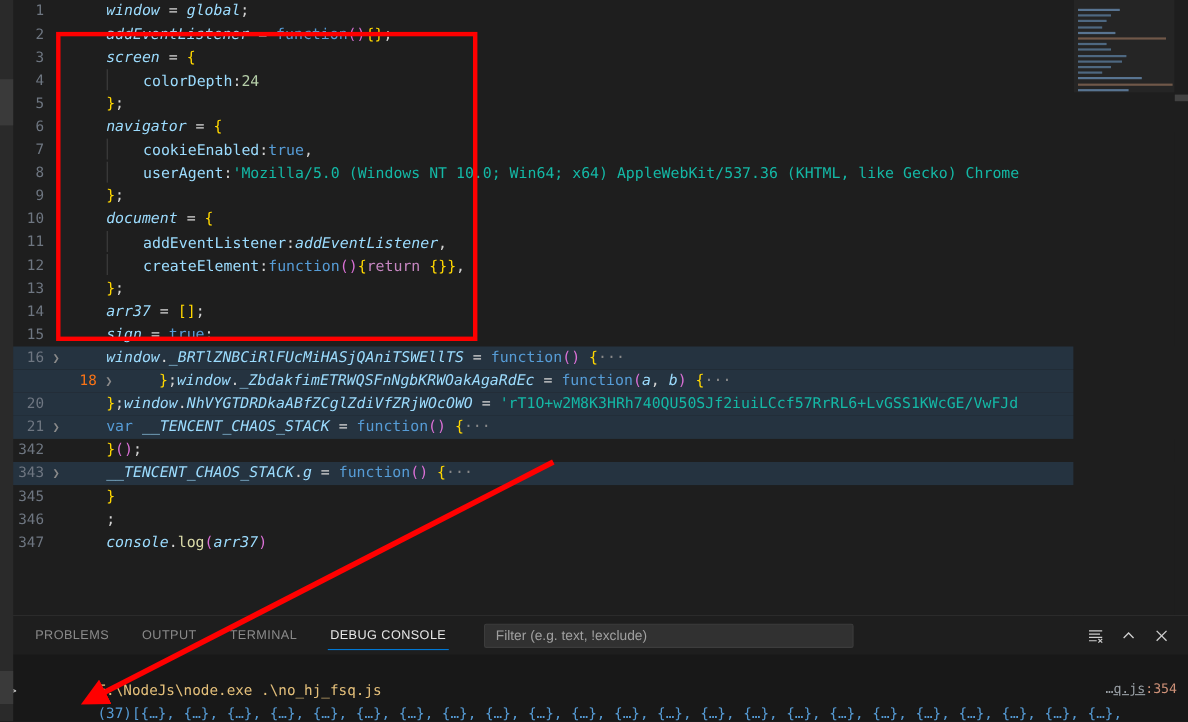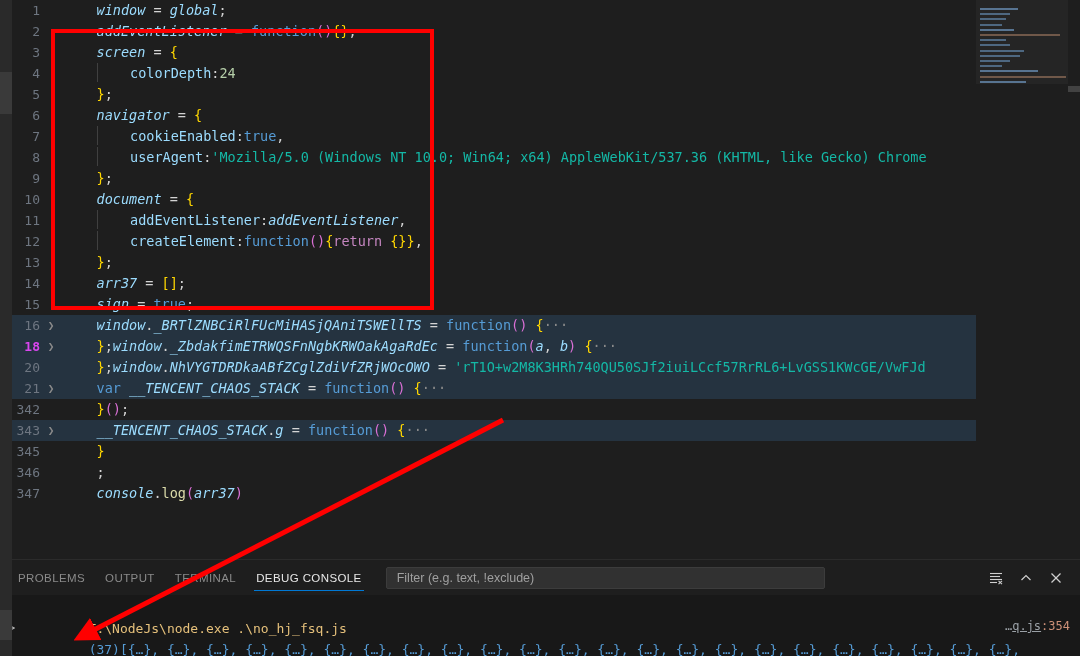--- a/index.html
+++ b/index.html
@@ -44,21 +44,21 @@
     font-size:13.5px;line-height:21px;
     white-space:pre;
   }
   .row{display:flex;height:21px;align-items:center;position:relative;}
   .row.hl{background:#253340;}
   .ln{
     width:44px;min-width:44px;text-align:right;color:#6e7681;
     font-family:"DejaVu Sans Mono","Liberation Mono",monospace;
     font-size:13px;padding-right:4px;box-sizing:border-box;
   }
-  .ln.bold{color:#d946ef;font-weight:bold;}
+  .ln.bold{color:#f97316;font-weight:normal;margin-left:48px;}
   .fold{width:14px;min-width:14px;color:#8a8a8a;font-size:11px;text-align:center;}
   .code{padding-left:6px;white-space:pre;}
   .indent-guide{
     display:inline-block;width:0;border-left:1px solid #404040;height:19px;
     vertical-align:-4px;margin-right:0;
   }
 
   
   .t-var{color:#9cdcfe;font-style:italic;}
   .t-kw{color:#569cd6;}
@@ -89,32 +89,32 @@
     position:absolute;right:12px;top:84px;width:92px;bottom:0;background:#1e1e1e;
   }
 
   
   .panel{
     height:96px;min-height:96px;background:#1e1e1e;border-top:1px solid #2b2b2b;
     display:flex;flex-direction:column;position:relative;
   }
   .panel-tabs{
     height:35px;min-height:35px;display:flex;align-items:center;
-    padding-left:8px;gap:0;position:relative;
+    padding-left:22px;gap:10px;position:relative;
   }
   .ptab{
     font-size:11.5px;letter-spacing:.4px;color:#8a8a8a;padding:0 10px;
     height:35px;display:flex;align-items:center;position:relative;cursor:default;
   }
   .ptab.active{color:#e7e7e7;text-align:center;}
   .ptab.active::after{
     content:"";position:absolute;left:8px;right:8px;bottom:4px;height:1px;background:#0078d4;
   }
   .filter-box{
-    margin-left:14px;width:439px;height:22px;background:#313131;
+    margin-left:14px;width:336px;height:22px;background:#313131;
     border:1px solid #3c3c3c;border-radius:2px;display:flex;align-items:center;
     padding:0 8px;box-sizing:border-box;
   }
   .filter-box input{
     background:transparent;border:none;outline:none;width:100%;
     color:#cccccc;font-size:12.5px;font-family:"Liberation Sans",sans-serif;
   }
   .filter-box input::placeholder{color:#a0a0a0;}
   .launch-select{
     margin-left:12px;width:178px;height:24px;background:#3c3c3c;border:1px solid #3c3c3c;

